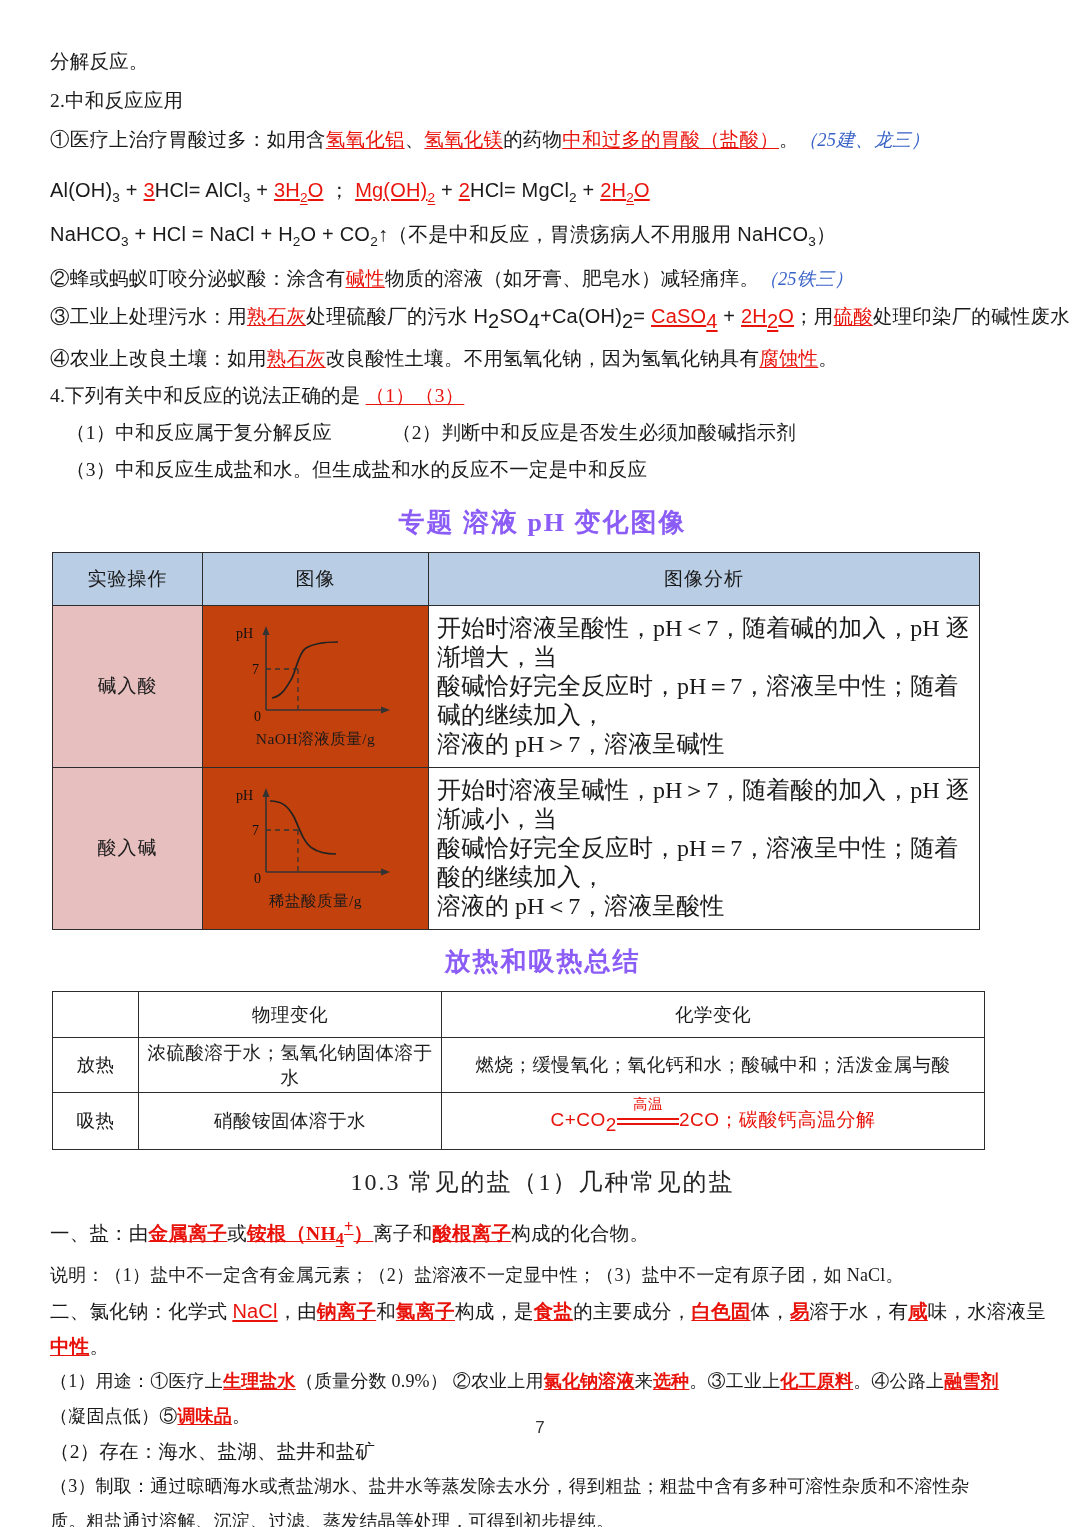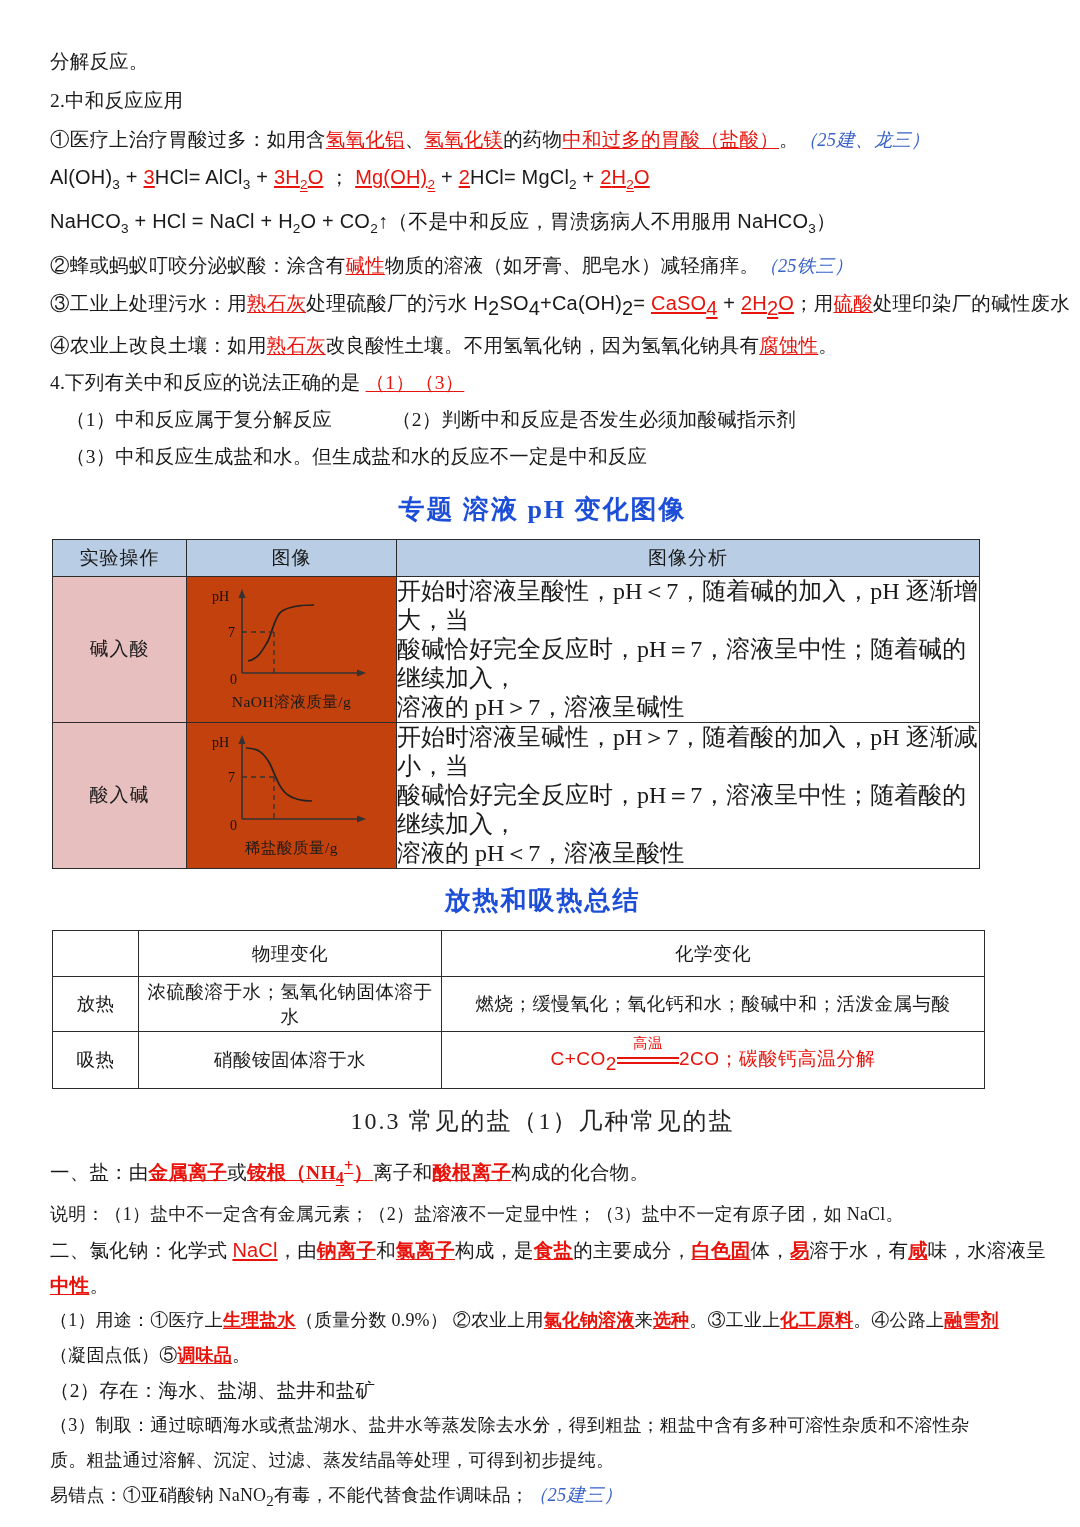--- a/index.html
+++ b/index.html
@@ -52,21 +52,21 @@
     font-family: "Liberation Sans", sans-serif;
     font-size: 20px;
     letter-spacing: 0.2px;
   }
   .eq sub { font-size: 0.68em; }
   .sml { font-size: 18px; }
 
   
   .heading-gold {
     text-align: center;
-    color: #1d4ed8;
+    color: #8b5cf6;
     font-weight: bold;
     font-size: 26px;
     letter-spacing: 2px;
     font-family: "Liberation Serif", serif;
   }
   .heading-plain {
     text-align: center;
     font-size: 24px;
     letter-spacing: 2px;
     color: #222;
@@ -75,21 +75,21 @@
 
   
   table.ph-table {
     border-collapse: collapse;
     width: 928px;
     margin-left: 2px;
     table-layout: fixed;
   }
   table.ph-table th, table.ph-table td {
     border: 1px solid #2c2c2c;
-    padding: 0;
+    padding: 8px;
     vertical-align: middle;
   }
   table.ph-table thead th {
     background: #b9cde4;
     height: 36px;
     font-weight: normal;
     font-size: 19px;
     letter-spacing: 1px;
     text-align: center;
   }
@@ -188,21 +188,21 @@
  <div class="body-col">
 
   <div class="line">分解反应。</div>
 
   <div class="line" style="margin-top:4px">2.中和反应应用</div>
 
   <div class="line" style="margin-top:4px">
     <span>①医疗上治疗胃酸过多：如用含</span><span class="red-u">氢氧化铝</span><span>、</span><span class="red-u">氢氧化镁</span><span>的药物</span><span class="red-u">中和过多的胃酸（盐酸）</span><span>。</span><span class="blue-i">（25建、龙三）</span>
   </div>
 
-  <div class="line eq" style="margin-top:2px">
+  <div class="line eq" style="margin-top:15px">
     <span>Al(OH)</span><sub>3</sub><span> + </span><span class="red blk-u">3</span><span>HCl</span><span>= AlCl</span><sub>3</sub><span> + </span><span class="red-u">3</span><span class="red-u">H</span><sub class="red-u">2</sub><span class="red-u">O</span><span> ；  </span><span class="red-u">Mg(OH)</span><sub class="red-u">2</sub><span> + </span><span class="red blk-u">2</span><span>HCl</span><span>= MgCl</span><sub>2</sub><span> + </span><span class="red-u">2</span><span class="red-u">H</span><sub class="red-u">2</sub><span class="red-u">O</span>
   </div>
 
   <div class="line eq" style="margin-top:2px">
     <span>NaHCO</span><sub>3</sub><span> + HCl = NaCl + H</span><sub>2</sub><span>O + CO</span><sub>2</sub><span>↑（不是中和反应，胃溃疡病人不用服用 NaHCO</span><sub>3</sub><span>）</span>
   </div>
 
   <div class="line" style="margin-top:2px">
     <span>②蜂或蚂蚁叮咬分泌蚁酸：涂含有</span><span class="red-u">碱性</span><span>物质的溶液（如牙膏、肥皂水）减轻痛痒。</span><span class="blue-i">（25铁三）</span>
   </div>

